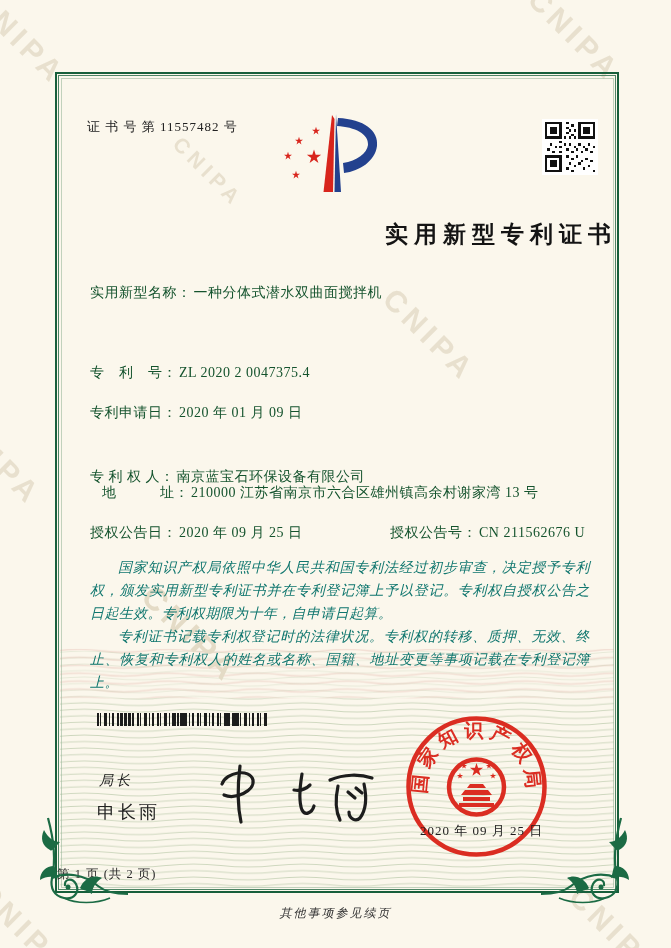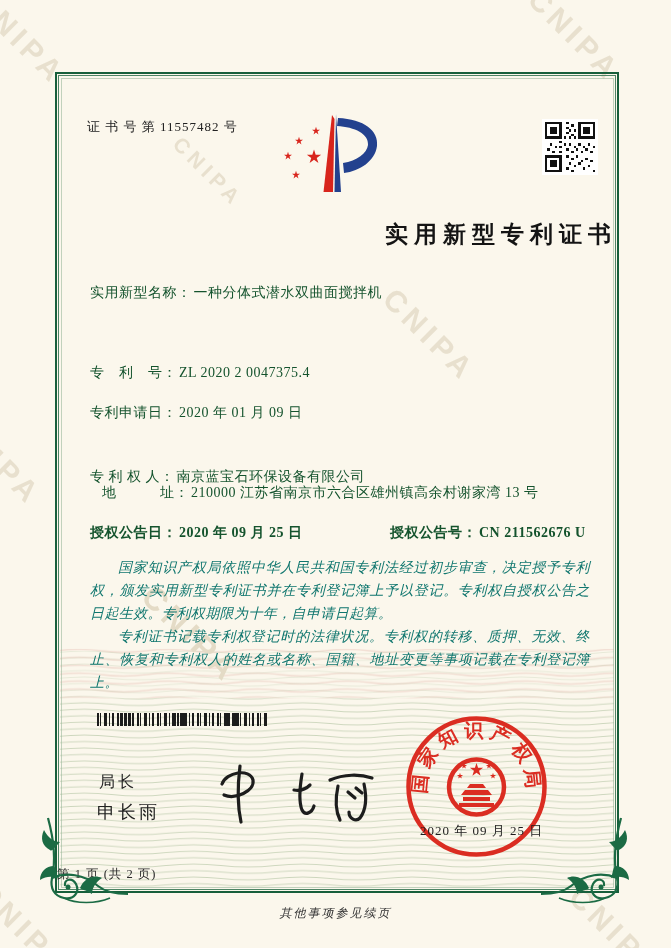--- a/index.html
+++ b/index.html
@@ -33,21 +33,21 @@
   .paras p{margin:0;font-size:14px;line-height:23px;font-style:italic;color:#0f766e;
            text-indent:2em;letter-spacing:.4px;text-align:justify;}
 
   .barcode{position:absolute;left:40px;top:639px;width:172px;height:13px;z-index:2;
     background:
       repeating-linear-gradient(90deg,#1c1c1c 0 2px,transparent 2px 3px,#1c1c1c 3px 4px,transparent 4px 7px,
         #1c1c1c 7px 10px,transparent 10px 12px,#1c1c1c 12px 13px,transparent 13px 15px,
         #1c1c1c 15px 17px,transparent 17px 20px),
       repeating-linear-gradient(90deg,transparent 0 24px,#1c1c1c 24px 26px,transparent 26px 31px,#1c1c1c 31px 34px,transparent 34px 53px);}
 
-  .signer-title{position:absolute;left:42px;top:698px;font-size:16px;letter-spacing:3px;z-index:3;}
+  .signer-title{position:absolute;left:42px;top:698px;font-size:14px;letter-spacing:3px;z-index:3;font-style:italic;}
   .signer-name{position:absolute;left:40px;top:726px;font-size:18px;letter-spacing:3px;z-index:3;}
   .signature{position:absolute;left:145px;top:686px;z-index:3;}
 
   .seal{position:absolute;left:347px;top:640px;z-index:3;opacity:.95;}
   .seal-date{position:absolute;left:352px;top:748px;width:145px;text-align:center;font-size:13px;
              color:#1d1d1d;letter-spacing:1px;z-index:4;}
 
   .page-info{position:absolute;left:0;right:0;top:792px;text-align:left;font-size:12.5px;
              letter-spacing:1px;z-index:2;color:#2a2a2a;}
 
@@ -173,21 +173,21 @@
     </div>
     <div class="row" style="top:329px;">
       <span class="lab">专利申请日：</span><span class="val">2020 年 01 月 09 日</span>
     </div>
     <div class="row" style="top:369px;margin-top:24px;">
       <span class="lab">专 利 权 人：</span><span class="val">南京蓝宝石环保设备有限公司</span>
     </div>
     <div class="row" style="top:409px;margin-left:12px;">
       <span class="lab">地　　　址：</span><span class="val">210000 江苏省南京市六合区雄州镇高余村谢家湾 13 号</span>
     </div>
-    <div class="row" style="top:449px;font-weight:bold;">
+    <div class="row" style="top:449px;">
       <span class="lab">授权公告日：</span><span class="val">2020 年 09 月 25 日</span>
       <span class="pair2">
         <span class="lab">授权公告号：</span><span class="val">CN 211562676 U</span>
       </span>
     </div>
 
     <div class="paras">
       <p>国家知识产权局依照中华人民共和国专利法经过初步审查，决定授予专利权，颁发实用新型专利证书并在专利登记簿上予以登记。专利权自授权公告之日起生效。专利权期限为十年，自申请日起算。</p>
       <p>专利证书记载专利权登记时的法律状况。专利权的转移、质押、无效、终止、恢复和专利权人的姓名或名称、国籍、地址变更等事项记载在专利登记簿上。</p>
     </div>

